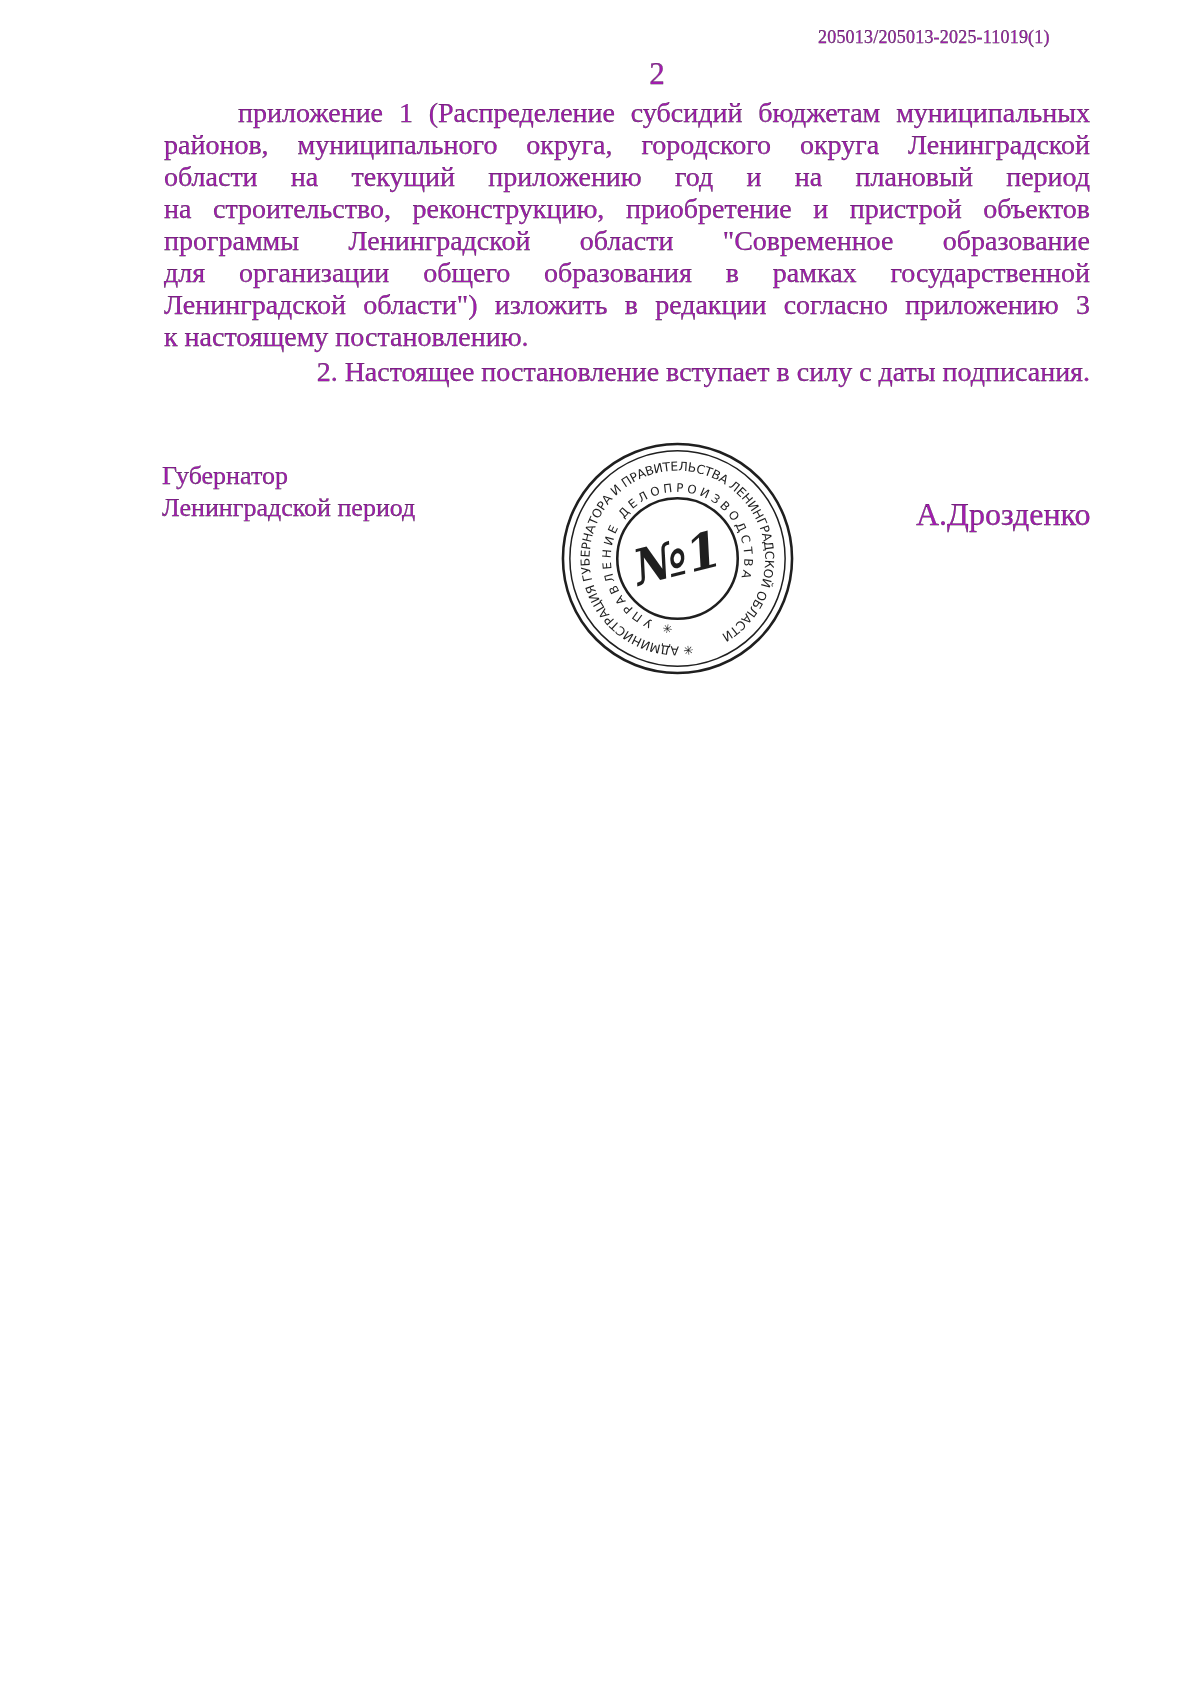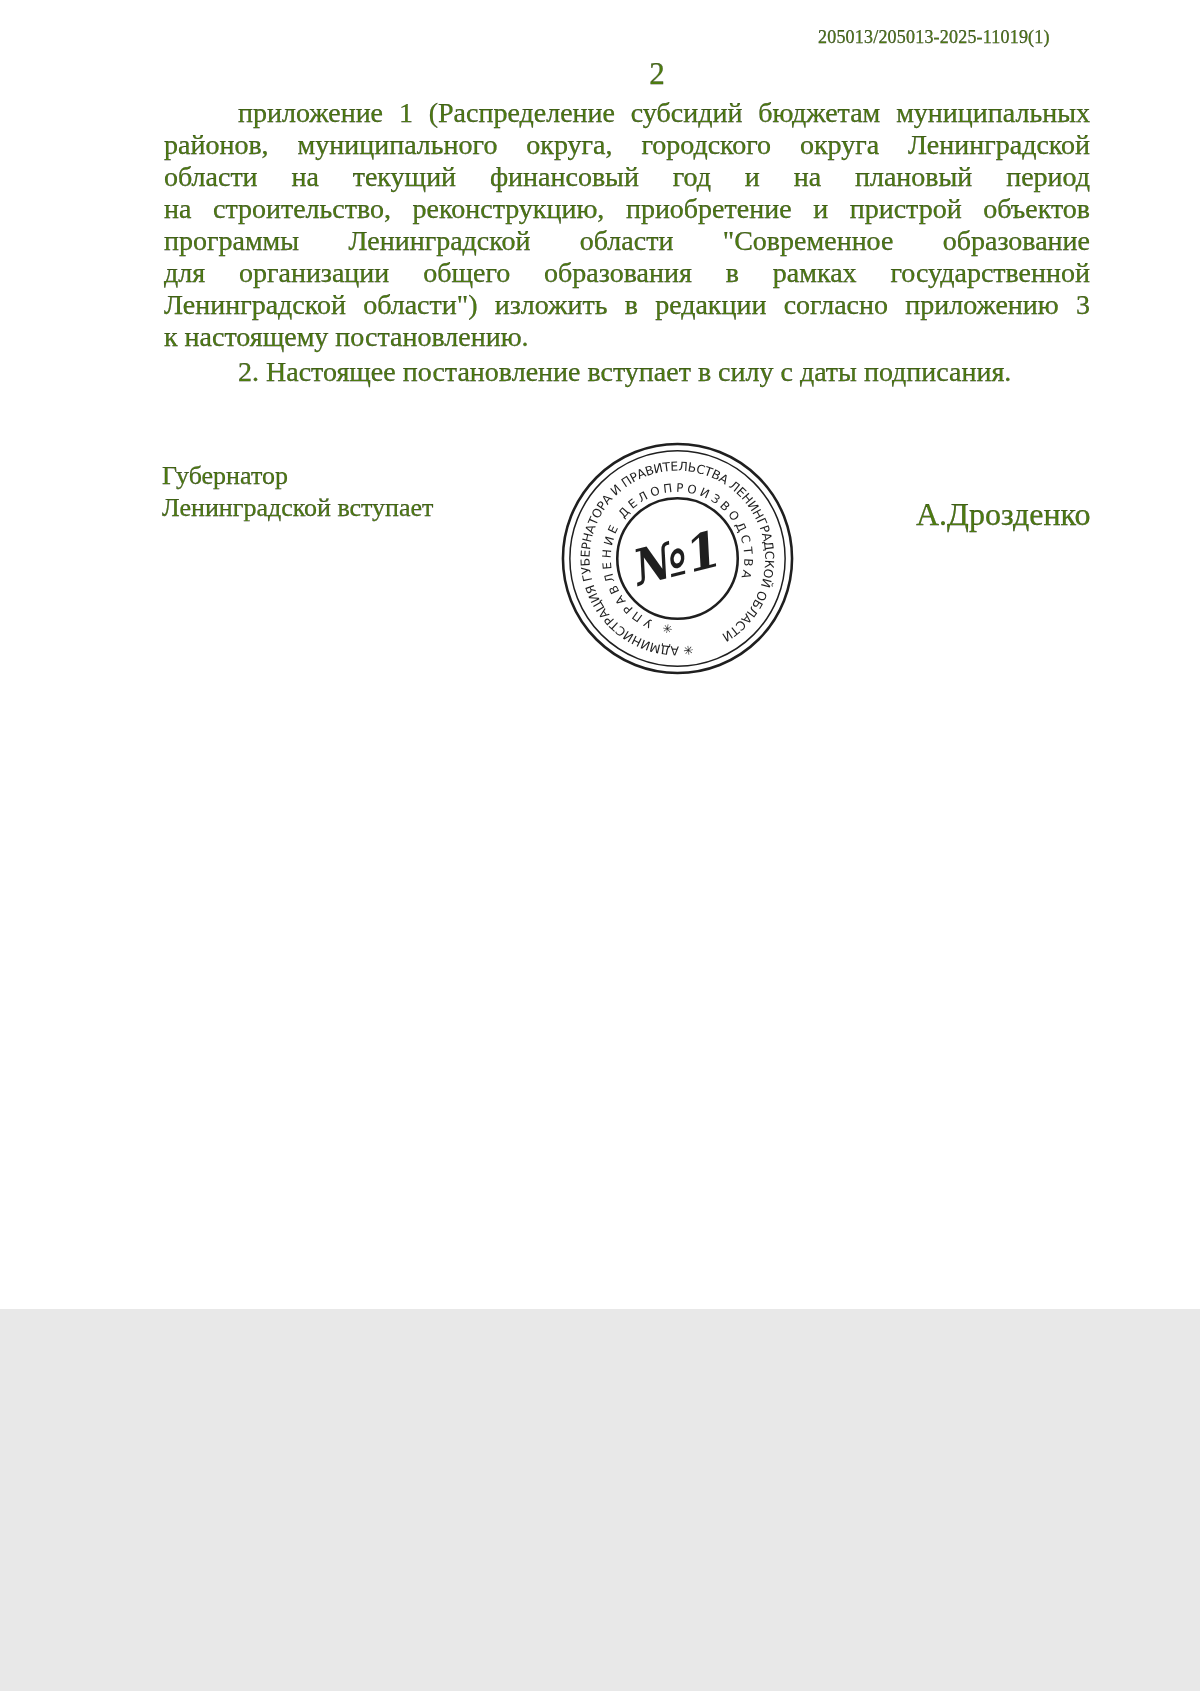--- a/index.html
+++ b/index.html
@@ -1,55 +1,55 @@
 <!DOCTYPE html>
 <html lang="ru"><head>
 <meta charset="utf-8">
 <style>
   html,body{margin:0;padding:0;background:#e8e8e8;}
   .page{
-    position:relative;width:1200px;height:1309px;background:#ffffff;
-    font-family:"Liberation Serif","DejaVu Serif",serif;color:#4d7c0f;
+    position:relative;width:1200px;height:1691px;background:#ffffff;
+    font-family:"Liberation Serif","DejaVu Serif",serif;color:#a21caf;
     overflow:hidden;-webkit-text-stroke:0.25px #1a1a1a;margin:0 auto;
   }
   .ref-num{position:absolute;top:27px;left:818px;font-size:18px;letter-spacing:0.2px;}
   .page-num{position:absolute;top:56px;left:0;width:1314px;text-align:center;font-size:31px;}
   .text-block{position:absolute;left:164px;top:97px;width:926px;font-size:28px;line-height:32px;}
   .jline{text-align:justify;text-align-last:justify;}
   .pline{text-align:left;}
   .indent{text-indent:74px;}
-  .p2{margin-top:3px;}
+  .p2{margin-top:3px;text-align:right;}
   .sig-title{position:absolute;left:162px;top:460px;font-size:26px;line-height:31.5px;}
   .sig-name{position:absolute;left:916px;top:496px;font-size:32px;}
   .stamp{position:absolute;left:559px;top:440px;}
 </style>
 </head>
 <body>
 
 <div class="page">
 
   <div class="ref-num">205013/205013-2025-11019(1)</div>
 
   <div class="page-num">2</div>
 
   <div class="text-block">
     <div class="jline indent">приложение 1 (Распределение субсидий бюджетам муниципальных</div>
     <div class="jline">районов, муниципального округа, городского округа Ленинградской</div>
-    <div class="jline">области на текущий финансовый год и на плановый период</div>
+    <div class="jline">области на текущий приложению год и на плановый период</div>
     <div class="jline">на строительство, реконструкцию, приобретение и пристрой объектов</div>
     <div class="jline">программы Ленинградской области "Современное образование</div>
     <div class="jline">для организации общего образования в рамках государственной</div>
     <div class="jline">Ленинградской области") изложить в редакции согласно приложению 3</div>
     <div class="pline">к настоящему постановлению.</div>
     <div class="pline indent p2">2. Настоящее постановление вступает в силу с даты подписания.</div>
   </div>
 
   <div class="sig-title">
     <div>Губернатор</div>
-    <div>Ленинградской вступает</div>
+    <div>Ленинградской период</div>
   </div>
 
   <div class="sig-name">А.Дрозденко</div>
 
   <svg class="stamp" width="237" height="237" viewBox="0 0 240 240" xmlns="http://www.w3.org/2000/svg">
     <defs>
       <path id="outerArc" d="M 135.45,207.65 A 89,89 0 0 1 104.55,32.35 A 89,89 0 0 1 136.98,207.36"></path>
       <path id="innerArc" d="M 115.29,187.34 A 67.5,67.5 0 0 1 124.71,52.66 A 67.5,67.5 0 0 1 175.96,157.75"></path>
     </defs>
 

